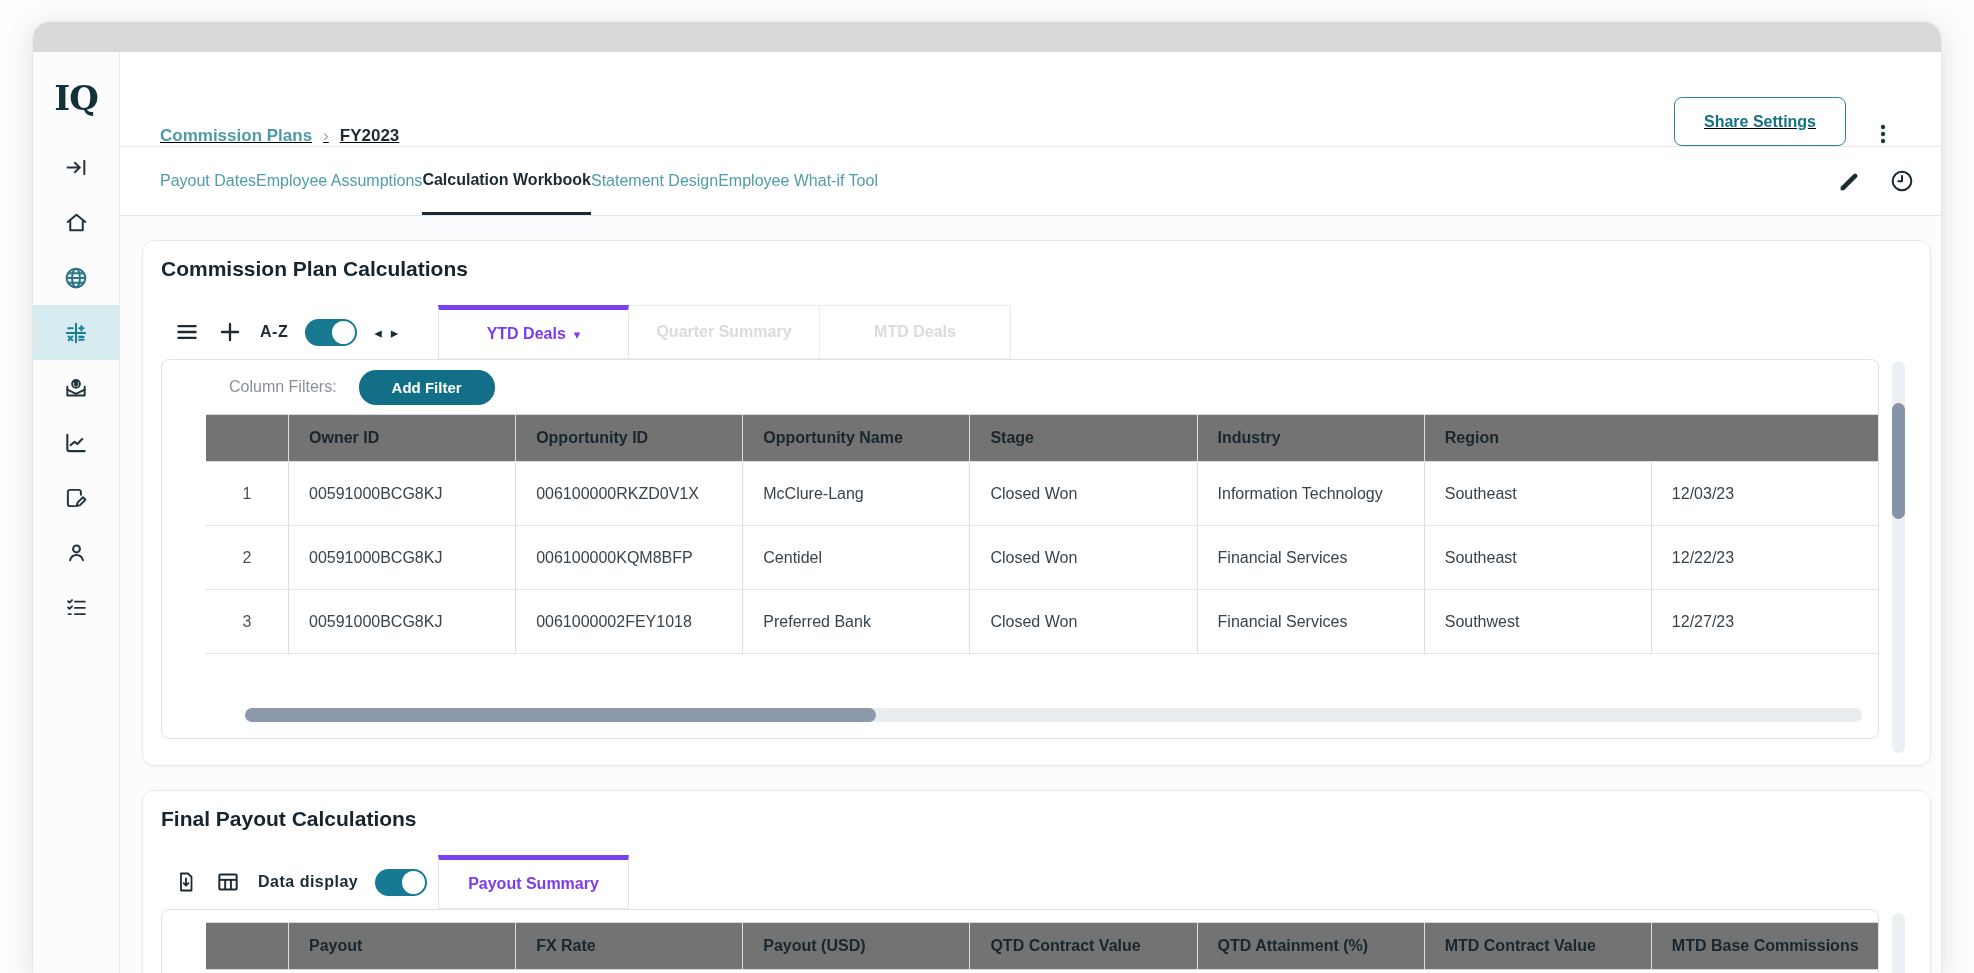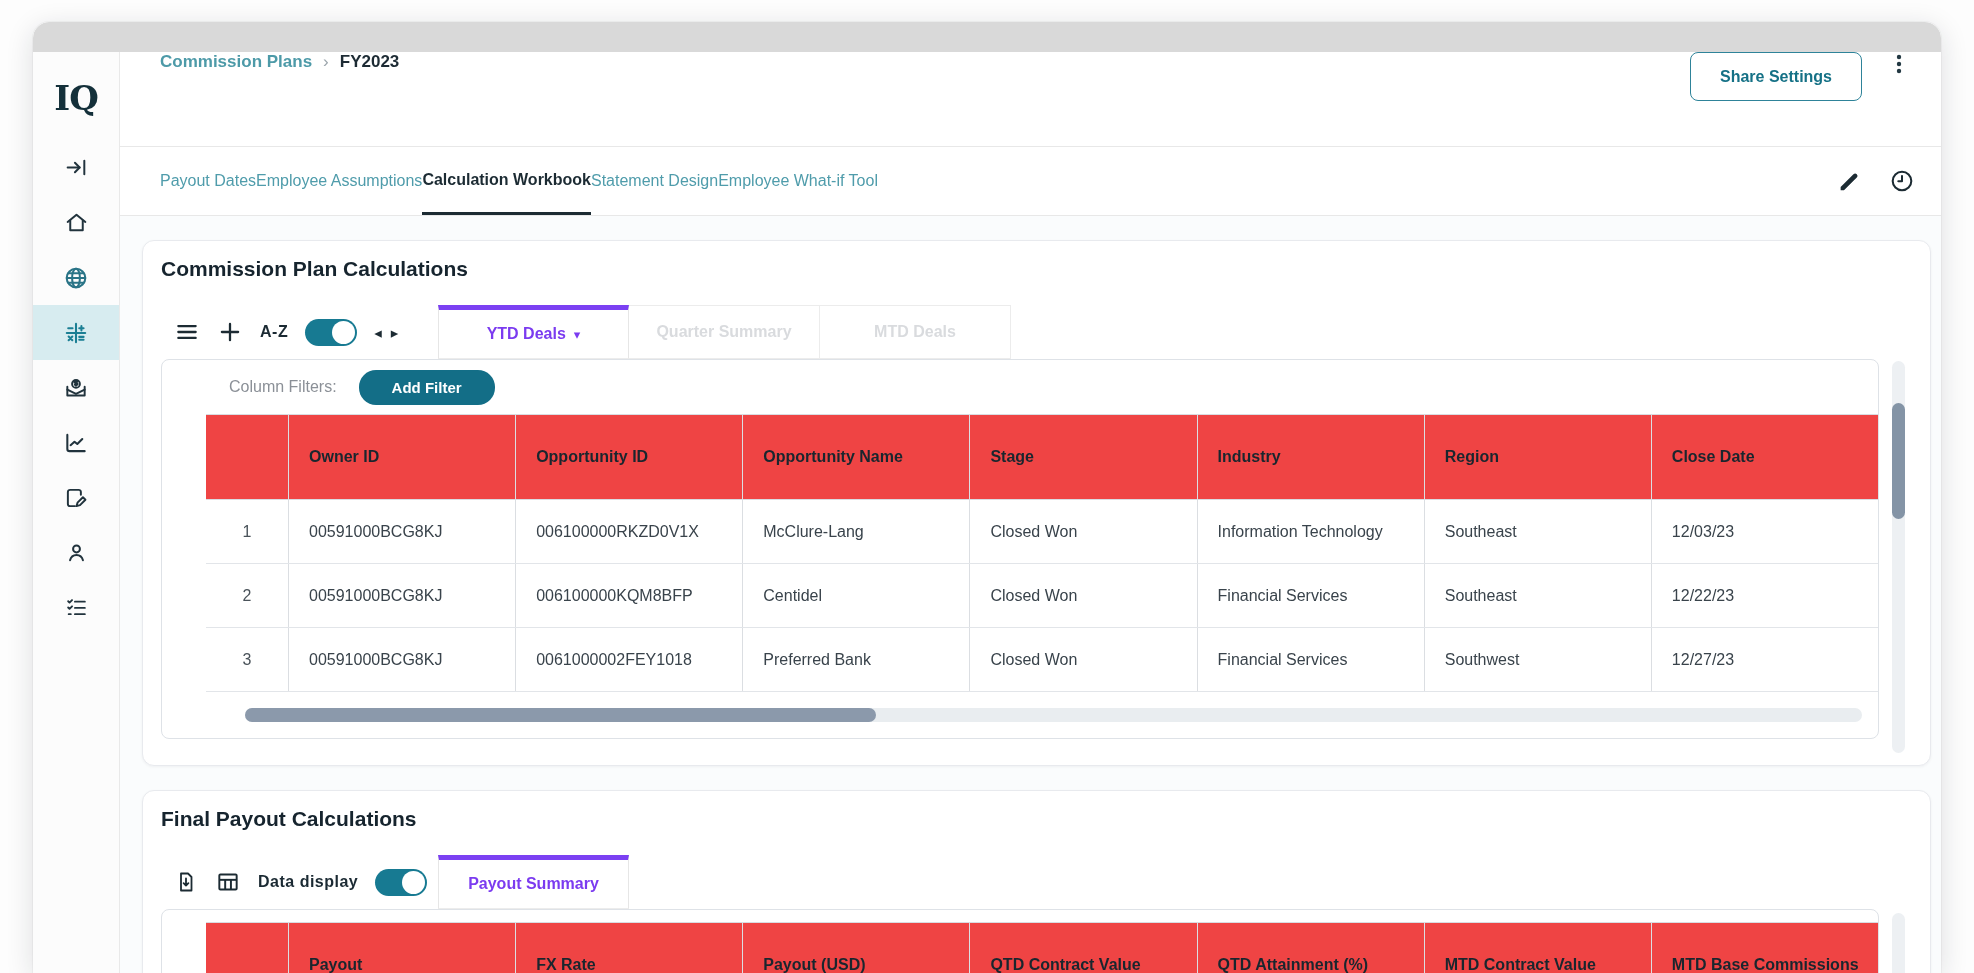--- a/index.html
+++ b/index.html
@@ -18,21 +18,21 @@
   .nav { margin-top:22px; width:100%; }
   .nav-item { width:100%; height:55px; display:flex; align-items:center; justify-content:center; cursor:pointer; }
   .nav-item svg { stroke:#21333d; }
   .nav-item.active { background:#d7ecf0; }
   .nav-item.active svg { stroke:#1b7f94; }
   .nav-item.tealish svg { stroke:#2a7487; }
 
   
   .main { flex:1; display:flex; flex-direction:column; min-width:0; }
 
-  .topbar { height:94px; display:flex; align-items:flex-start; padding:0 24px 0 40px; flex-shrink:0; }
+  .topbar { height:94px; display:flex; align-items:flex-end; padding:0 40px 0 40px; flex-shrink:0;text-decoration:underline; }
   .crumb-link { color:#4d9aa8; font-size:17px; font-weight:700; cursor:pointer; }
   .crumb-sep { color:#9aa4ab; font-size:17px; margin:0 11px; }
   .crumb-current { color:#1d2b34; font-size:17px; font-weight:700; }
   .share-btn { margin-left:auto; width:172px; height:49px; border:1.5px solid #2e8399; border-radius:8px;
                background:#fff; color:#157186; font-size:16px; font-weight:700; display:flex; align-items:center; justify-content:center; cursor:pointer; }
   .kebab { margin-left:27px; margin-right:8px; cursor:pointer; display:flex; align-items:center; }
 
   .tabsbar { height:70px; display:flex; align-items:stretch; padding:0 26px 0 40px; 
              border-top:1px solid #e8e8e8; border-bottom:1px solid #e8e8e8; flex-shrink:0; }
   .tab { display:flex; align-items:center; font-size:16px; color:#4f9cab; cursor:pointer; white-space:nowrap; }
@@ -64,21 +64,21 @@
   .sheet-tab.active { border-top:5px solid #7b40f2; color:#7b3bf0; border-left:1px solid #e6e6e6; border-right:1px solid #e6e6e6; }
 
   .table-box { position:absolute; left:18px; top:118px; width:1718px; border:1px solid #dee2e7; border-radius:8px; background:#fff; overflow:hidden;padding-left:44px; }
   .table-box.tb1 { height:380px; }
   .table-box.tb2 { height:290px; }
   .filter-row { height:54px; display:flex; align-items:center; padding-left:23px; }
   .filter-label { font-size:16px; color:#8b9097; }
   .add-filter-btn { margin-left:22px; width:136px; height:35px; background:#136e87; border:none; border-radius:17px;
                     color:#fff; font-size:15px; font-weight:700; cursor:pointer; font-family:inherit; }
   .grid { display:grid; grid-template-columns:82px repeat(7,1fr); }
-  .grid-head { height:86px; background:#ef4444; border-top:1px solid #d9dce1; border-bottom:1px solid #d9dce1; }
+  .grid-head { height:48px; background:#737373; border-top:1px solid #d9dce1; border-bottom:1px solid #d9dce1; }
   .grid-head .cell { font-weight:700; color:#19262e; }
   .cell { display:flex; align-items:center; padding-left:20px; font-size:16px; color:#39434b; border-left:1px solid #dbdee2; min-width:0; overflow:hidden; white-space:nowrap; }
   .cell.first { border-left:none; justify-content:center; padding-left:0; color:#4a535a; }
   .grid-row { height:64px; border-bottom:1px solid #e2e5e9; }
   .spacer-top { height:12px; }
 
   .h-scroll { position:absolute; left:83px; right:16px; bottom:16px; height:14px; background:#e9edf0; border-radius:7px; }
   .h-scroll .thumb { position:absolute; left:0; top:0; height:14px; width:39%; background:#8b99ab; border-radius:7px; cursor:grab; }
   .v-scroll { position:absolute; right:25px; width:13px; background:#edf0f3; border-radius:7px; }
   .v-scroll .thumb { position:absolute; left:0; width:13px; background:#8494a6; border-radius:7px; cursor:grab; }
@@ -266,21 +266,20 @@
                 <button class="add-filter-btn">Add Filter</button>
               </div>
               <div class="grid grid-head">
                 <div class="cell first"></div>
                 <div class="cell">Owner ID</div>
                 <div class="cell">Opportunity ID</div>
                 <div class="cell">Opportunity Name</div>
                 <div class="cell">Stage</div>
                 <div class="cell">Industry</div>
                 <div class="cell">Region</div>
-                <div class="cell">Close Date</div>
               </div>
               <div class="grid grid-row">
                 <div class="cell first">1</div>
                 <div class="cell">00591000BCG8KJ</div>
                 <div class="cell">006100000RKZD0V1X</div>
                 <div class="cell">McClure-Lang</div>
                 <div class="cell">Closed Won</div>
                 <div class="cell">Information Technology</div>
                 <div class="cell">Southeast</div>
                 <div class="cell">12/03/23</div>

